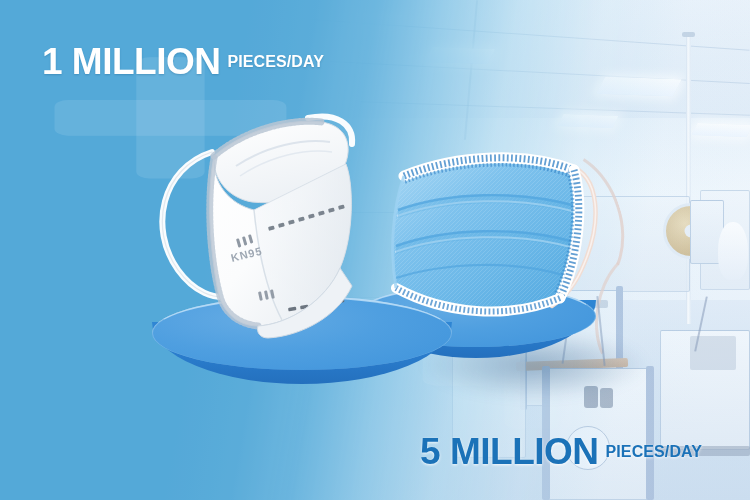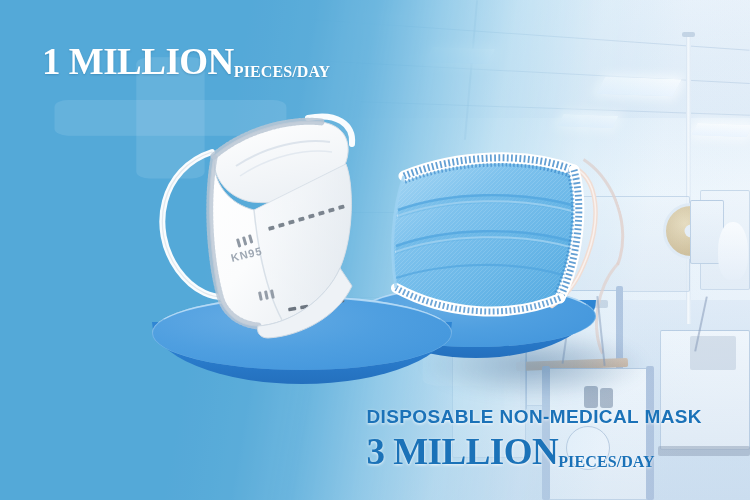--- a/index.html
+++ b/index.html
@@ -159,21 +159,21 @@
   .kn95 svg, .surg svg{ display:block; overflow:visible; }
 
   
   .tblock{ position:absolute; }
 
   .t-top{ left:42px; top:36px; color:#ffffff; }
   .t-kicker{
     font-size:19px; font-weight:bold; letter-spacing:.4px;
     line-height:1; white-space:nowrap;
   }
-  .t-line{ display:flex; align-items:flex-end; margin-top:7px; white-space:nowrap;font-family:Liberation Serif, serif; }
+  .t-line{ display:flex; align-items:center; gap:7px; margin-top:7px; white-space:nowrap; }
   .t-big{ font-size:37px; font-weight:bold; letter-spacing:-.5px; line-height:1; }
   .t-unit{ font-size:16px; font-weight:bold; letter-spacing:.1px; line-height:1; }
 
   .t-bot{ right:48px; bottom:30px; text-align:left; color:#1b72b8; }
   .t-bot .t-kicker{ font-size:19px; }
   .t-bot .t-big{ font-size:37px; }
   .t-bot .t-unit{ font-size:16px; }
 
   .t-top .t-kicker,.t-top .t-line{ text-shadow:0 1px 2px rgba(8,70,115,.25); }
   .t-bot .t-kicker,.t-bot .t-line{ text-shadow:0 1px 3px rgba(255,255,255,.85); }
@@ -398,20 +398,19 @@
   </div>
 
   <div class="tblock t-top">
     <div class="t-line">
       <span class="t-big">1 MILLION</span>
       <span class="t-unit">PIECES/DAY</span>
     </div>
   </div>
 
   <div class="tblock t-bot">
-    <div class="t-kicker">DISPOSABLE NON-MEDICAL MASK</div>
     <div class="t-line">
-      <span class="t-big">3 MILLION</span>
+      <span class="t-big">5 MILLION</span>
       <span class="t-unit">PIECES/DAY</span>
     </div>
   </div>
 
 </div>
 
 </body></html>

